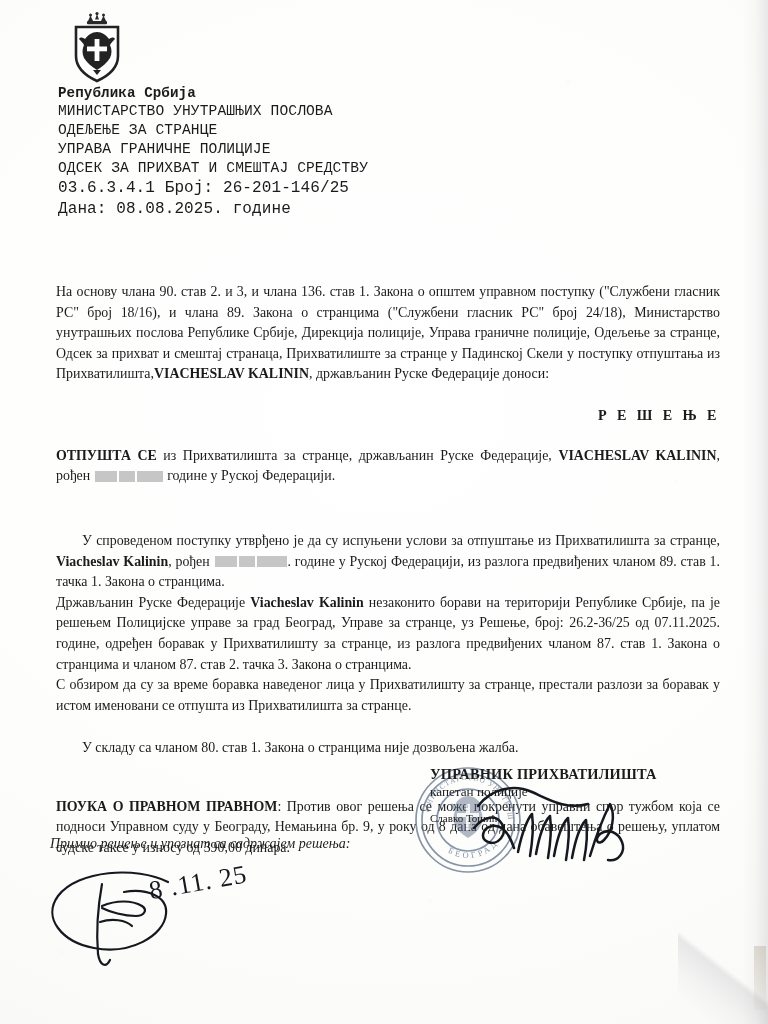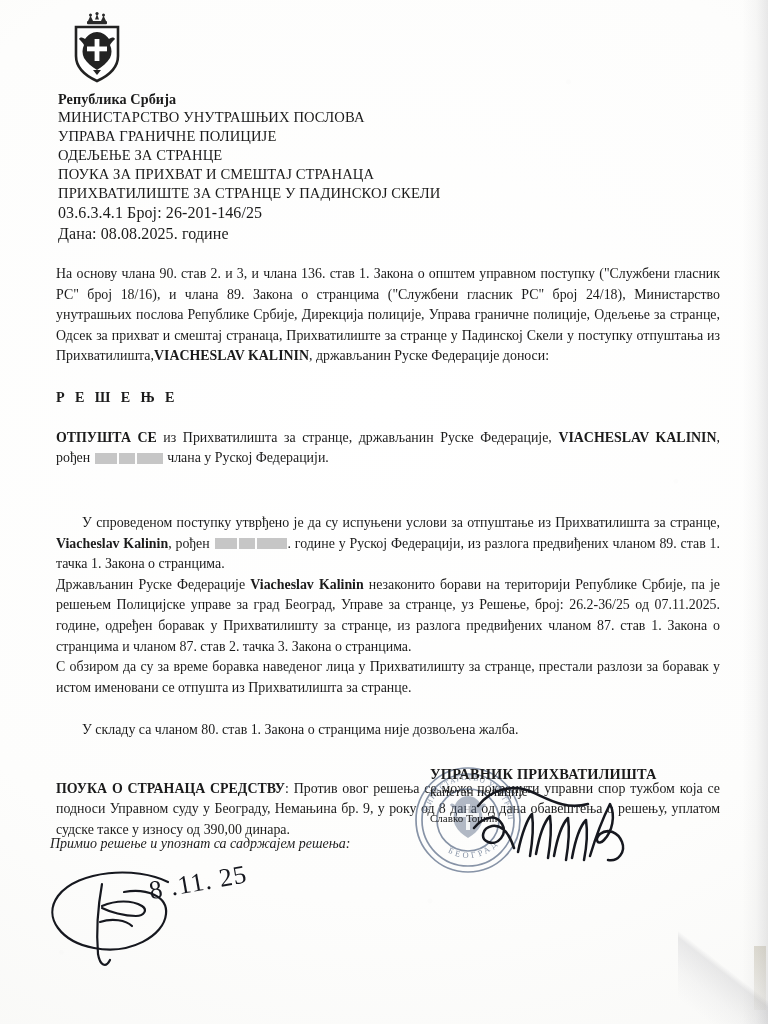--- a/index.html
+++ b/index.html
@@ -66,22 +66,22 @@
     width: 620px;
   }
   .emblem-wrap {
     margin-left: 8px;
     width: 62px;
     height: 72px;
   }
   .emblem-wrap svg { display: block; }
 
   .org-lines {
-    margin-top: 6px;
     line-height: 1.30;
+    font-family: Liberation Mono, monospace;
   }
   .org-line {
     font-size: 14.6px;
     letter-spacing: .1px;
     white-space: nowrap;
   }
   .org-line.first {
     font-weight: bold;
     font-size: 14.2px;
   }
@@ -90,34 +90,34 @@
   }
   .org-line.city {
     letter-spacing: 4.2px;
     font-size: 14.4px;
   }
 
   
   .body-block {
     position: absolute;
     left: 56px;
-    top: 264px;
+    top: 282px;
     width: 664px;
   }
   p.para {
     margin: 0;
     text-align: justify;
     text-justify: inter-word;
     font-size: 13.9px;
     line-height: 1.48;
   }
   p.para.indent { text-indent: 26px; }
 
   .center-head {
-    text-align: left;
+    text-align: right;
     font-weight: bold;
     font-size: 14.2px;
     letter-spacing: 3.4px;
   }
   .gap-m { height: 22px; }
   .gap-xl { height: 38px; }
 
   b.nm { font-weight: bold; }
 
   
@@ -245,55 +245,54 @@
           <text x="34.6" y="46.4">С</text>
         </g>
 
         <path d="M27 58 L31 63 L35 58 Z" fill="#232323"></path>
       </svg>
     </div>
 
     <div class="org-lines">
       <div class="org-line first">Република Србија</div>
       <div class="org-line">МИНИСТАРСТВО УНУТРАШЊИХ ПОСЛОВА</div>
+      <div class="org-line">ОДЕЉЕЊЕ ЗА СТРАНЦЕ</div>
       <div class="org-line">УПРАВА ГРАНИЧНЕ ПОЛИЦИЈЕ</div>
-      <div class="org-line">ОДЕЉЕЊЕ ЗА СТРАНЦЕ</div>
-      <div class="org-line">ПОУКА ЗА ПРИХВАТ И СМЕШТАЈ СТРАНАЦА</div>
-      <div class="org-line">ПРИХВАТИЛИШТЕ ЗА СТРАНЦЕ У ПАДИНСКОЈ СКЕЛИ</div>
+      <div class="org-line">ОДСЕК ЗА ПРИХВАТ И СМЕШТАЈ СРЕДСТВУ</div>
       <div class="org-line meta">03.6.3.4.1 Број: 26-201-146/25</div>
       <div class="org-line meta">Дана: 08.08.2025. године</div>
     </div>
   </div>
 
   <div class="body-block">
 
     <p class="para"><span>На основу члана 90. став 2. и 3, и члана 136. став 1. Закона о општем управном поступку ("Службени гласник РС" број 18/16), и члана 89. Закона о странцима ("Службени гласник РС" број 24/18), Министарство унутрашњих послова Републике Србије, Дирекција полиције, Управа граничне полиције, Одељење за странце, Одсек за прихват и смештај странаца,  Прихватилиште за странце у Падинској Скели у поступку отпуштања из Прихватилишта,</span><b class="nm">VIACHESLAV KALININ</b><span>, држављанин Руске Федерације доноси:</span></p>
 
     <div class="gap-m"></div>
     <div class="center-head">Р Е Ш Е Њ Е</div>
     <div class="gap-m"></div>
 
-    <p class="para"><b class="nm">ОТПУШТА СЕ</b><span>  из Прихватилишта за странце, држављанин Руске Федерације, </span><b class="nm">VIACHESLAV KALININ</b><span>, рођен </span><span class="redact w1"></span><span class="redact w3"></span><span class="redact w2"></span><span> члана у Руској Федерацији.</span></p>
+    <p class="para"><b class="nm">ОТПУШТА СЕ</b><span>  из Прихватилишта за странце, држављанин Руске Федерације, </span><b class="nm">VIACHESLAV KALININ</b><span>, рођен </span><span class="redact w1"></span><span class="redact w3"></span><span class="redact w2"></span><span> године у Руској Федерацији.</span></p>
 
     <div class="gap-m"></div>
     <div class="gap-m"></div>
 
     <p class="para indent"><span>У спроведеном поступку утврђено је да су испуњени услови за отпуштање из Прихватилишта за странце, </span><b class="nm">Viacheslav Kalinin</b><span>, рођен </span><span class="redact w1"></span><span class="redact w3"></span><span class="redact w4"></span><span>. године у Руској Федерацији, из разлога предвиђених чланом 89. став 1. тачка 1. Закона о странцима.</span></p>
 
     <p class="para"><span>Држављанин Руске Федерације </span><b class="nm">Viacheslav Kalinin</b><span> незаконито борави на територији Републике Србије, па је решењем Полицијске управе за град Београд, Управе за странце, уз Решење, број: 26.2-36/25 од 07.11.2025. године, одређен боравак у Прихватилишту за странце, из разлога предвиђених чланом 87. став 1. Закона о странцима и чланом 87. став 2. тачка 3. Закона о странцима.</span></p>
 
     <p class="para">С обзиром да су за време боравка наведеног лица у Прихватилишту за странце, престали разлози за боравак у истом  именовани се отпушта из Прихватилишта за странце.</p>
 
     <div class="gap-m"></div>
 
     <p class="para indent">У складу са чланом 80. став 1. Закона о странцима није дозвољена жалба.</p>
 
     <div class="gap-xl"></div>
 
-    <p class="para"><b class="nm">ПОУКА О СТРАНАЦА СРЕДСТВУ</b><span>: Против овог решења се може покренути управни спор тужбом која се подноси Управном суду у Београду, Немањина бр. 9, у року од 8 дана од дана обавештења о решењу, уплатом судске таксе у износу од  390,00 динара.</span></p>
+    <p class="para"><b class="nm">ПОУКА О ПРАВНОМ ПРАВНОМ</b><span>: Против овог решења се може покренути управни спор тужбом која се подноси Управном суду у Београду, Немањина бр. 9, у року од 8 дана од дана обавештења о решењу, уплатом судске таксе у износу од  390,00 динара.</span></p>
   </div>
 
   <div class="stamp">
     <svg viewBox="0 0 112 112" width="112" height="112" aria-hidden="true">
       <g fill="none" stroke="#5a6b86" stroke-width="1.7">
         <circle cx="56" cy="56" r="52"></circle>
         <circle cx="56" cy="56" r="46"></circle>
         <circle cx="56" cy="56" r="31"></circle>
       </g>
       <defs>

